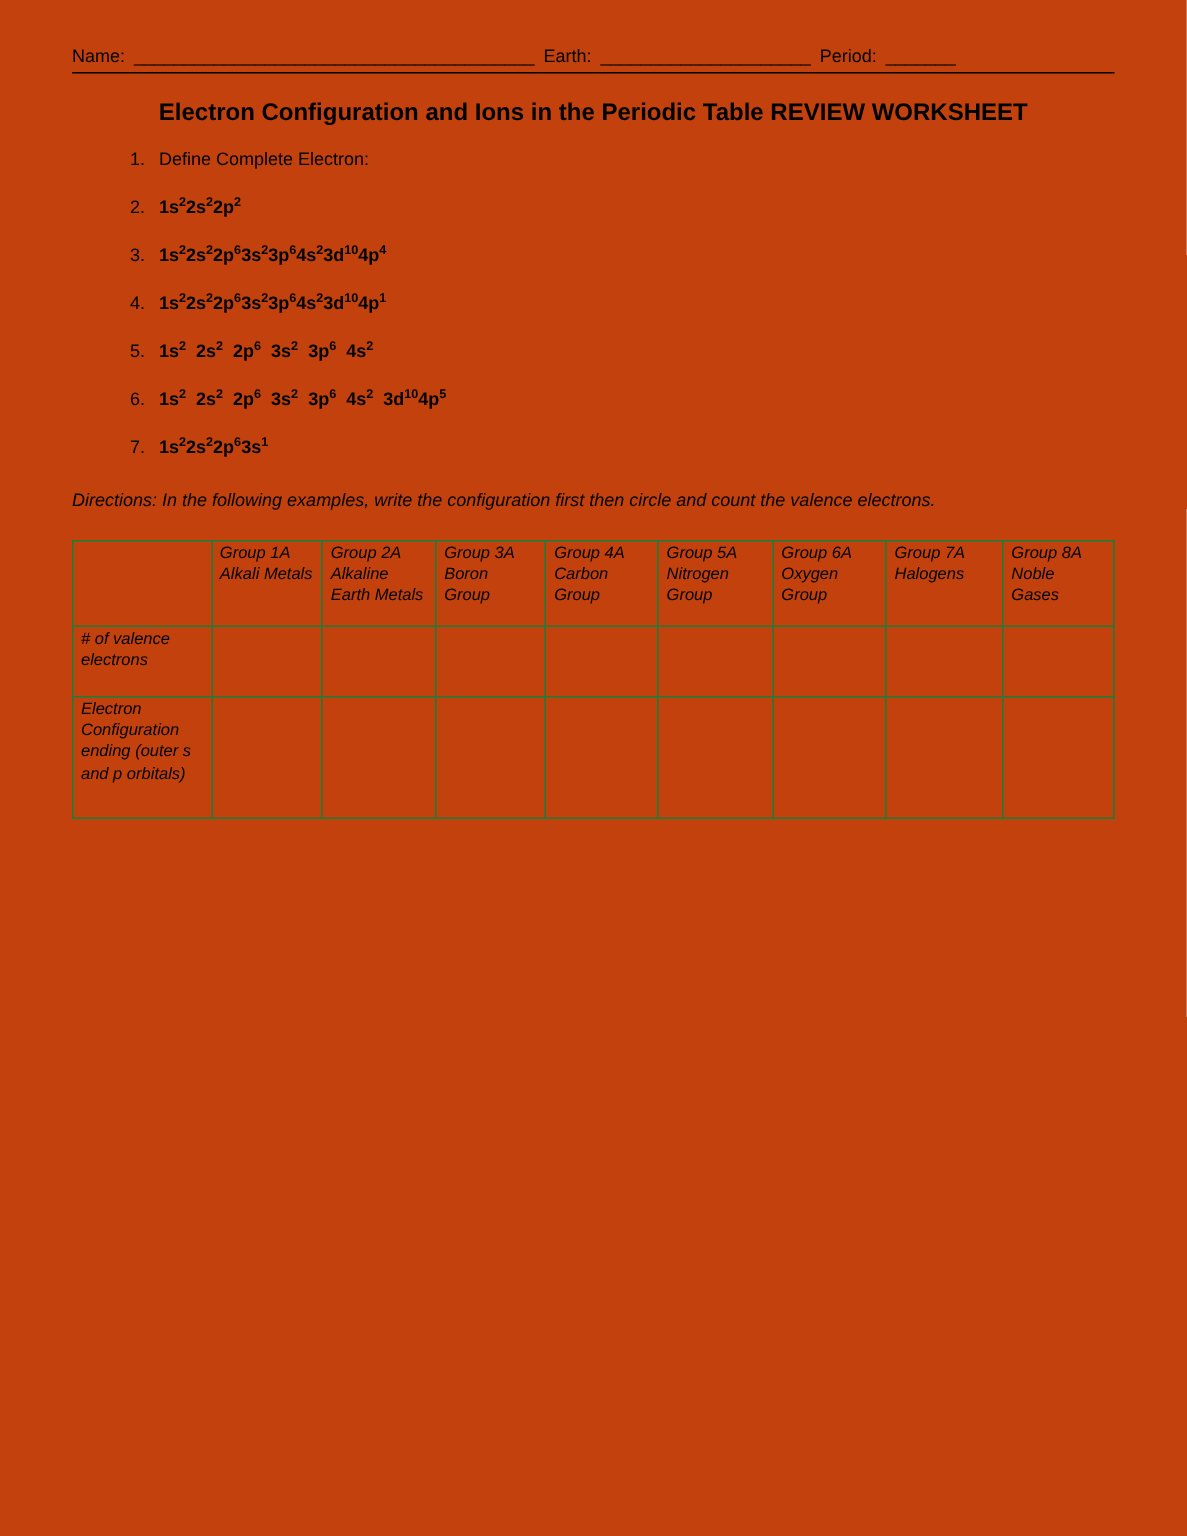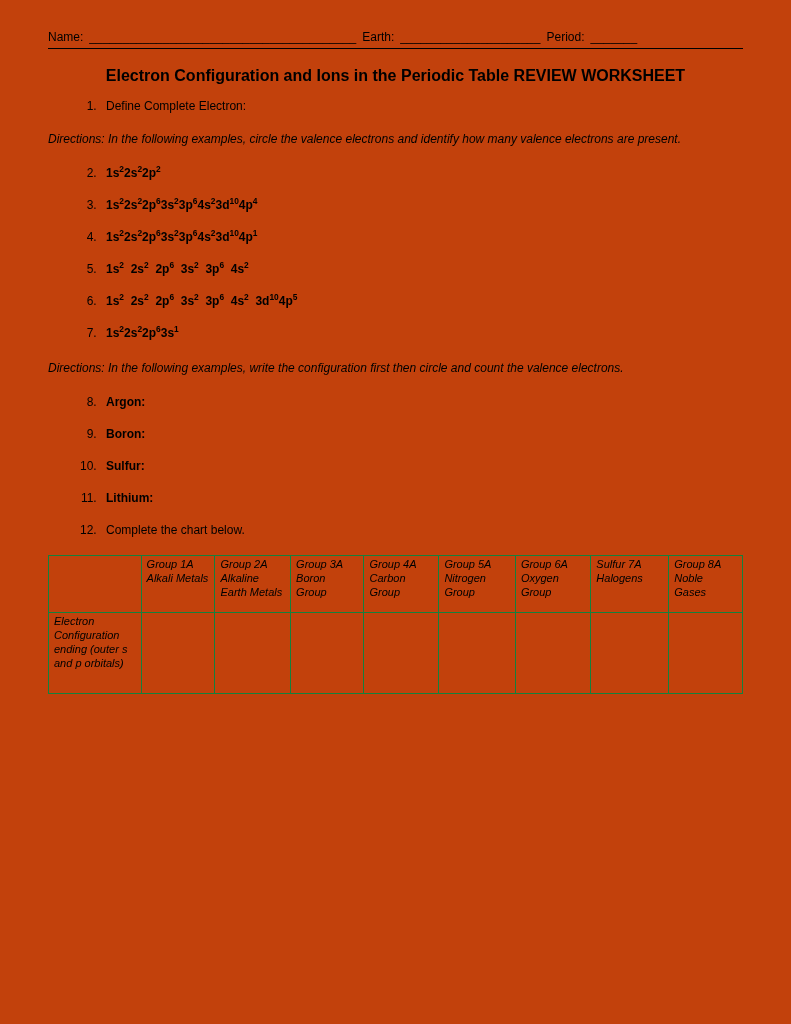--- a/index.html
+++ b/index.html
@@ -115,53 +115,56 @@
     <span class="blank">_______</span>
   </div>
 
   <div class="title">Electron Configuration and Ions in the Periodic Table REVIEW WORKSHEET</div>
 
 
   <ol class="main-list" start="1">
     <li><span>Define Complete Electron:</span></li>
   </ol>
 
-  <div class="directions">Directions: In the following examples, circle the valence electrons and identify how many valence electrons are present.</div>
 
   <ol class="main-list" start="2">
     <li><span class="config">1s<sup>2</sup>2s<sup>2</sup>2p<sup>2</sup></span></li>
     <li><span class="config">1s<sup>2</sup>2s<sup>2</sup>2p<sup>6</sup>3s<sup>2</sup>3p<sup>6</sup>4s<sup>2</sup>3d<sup>10</sup>4p<sup>4</sup></span></li>
     <li><span class="config">1s<sup>2</sup>2s<sup>2</sup>2p<sup>6</sup>3s<sup>2</sup>3p<sup>6</sup>4s<sup>2</sup>3d<sup>10</sup>4p<sup>1</sup></span></li>
     <li><span class="config">1s<sup>2</sup>&nbsp; 2s<sup>2</sup>&nbsp; 2p<sup>6</sup>&nbsp; 3s<sup>2</sup>&nbsp; 3p<sup>6</sup>&nbsp; 4s<sup>2</sup></span></li>
     <li><span class="config">1s<sup>2</sup>&nbsp; 2s<sup>2</sup>&nbsp; 2p<sup>6</sup>&nbsp; 3s<sup>2</sup>&nbsp; 3p<sup>6</sup>&nbsp; 4s<sup>2</sup>&nbsp; 3d<sup>10</sup>4p<sup>5</sup></span></li>
     <li><span class="config">1s<sup>2</sup>2s<sup>2</sup>2p<sup>6</sup>3s<sup>1</sup></span></li>
   </ol>
 
   <div class="directions" style="margin-top:20px;">Directions: In the following examples, write the configuration first then circle and count the valence electrons.</div>
 
-  <ol class="main-list" start="8">
-    <li><span class="element-label">Argon:</span></li>
-    <li><span class="element-label">Boron:</span></li>
-    <li><span class="element-label">Sulfur:</span></li>
-    <li><span class="element-label">Lithium:</span></li>
-    <li><span>Complete the chart below.</span></li>
-  </ol>
 
   <table class="chart">
     <tbody>
         <tr>
       <td class="row-label"></td>
       <td class="group-cell"><span>Group 1A</span><br><span>Alkali Metals</span></td>
       <td class="group-cell"><span>Group 2A</span><br><span>Alkaline Earth Metals</span></td>
       <td class="group-cell"><span>Group 3A</span><br><span>Boron Group</span></td>
       <td class="group-cell"><span>Group 4A</span><br><span>Carbon Group</span></td>
       <td class="group-cell"><span>Group 5A</span><br><span>Nitrogen Group</span></td>
       <td class="group-cell"><span>Group 6A</span><br><span>Oxygen Group</span></td>
-      <td class="group-cell"><span>Sulfur 7A</span><br><span>Halogens</span></td>
+      <td class="group-cell"><span>Group 7A</span><br><span>Halogens</span></td>
       <td class="group-cell"><span>Group 8A</span><br><span>Noble Gases</span></td>
+    </tr>
+    <tr class="tall-row">
+      <td class="row-label"># of valence electrons</td>
+      <td></td>
+      <td></td>
+      <td></td>
+      <td></td>
+      <td></td>
+      <td></td>
+      <td></td>
+      <td></td>
     </tr>
     <tr class="taller-row">
       <td class="row-label">Electron Configuration ending (outer s and p orbitals)</td>
       <td></td>
       <td></td>
       <td></td>
       <td></td>
       <td></td>
       <td></td>
       <td></td>

